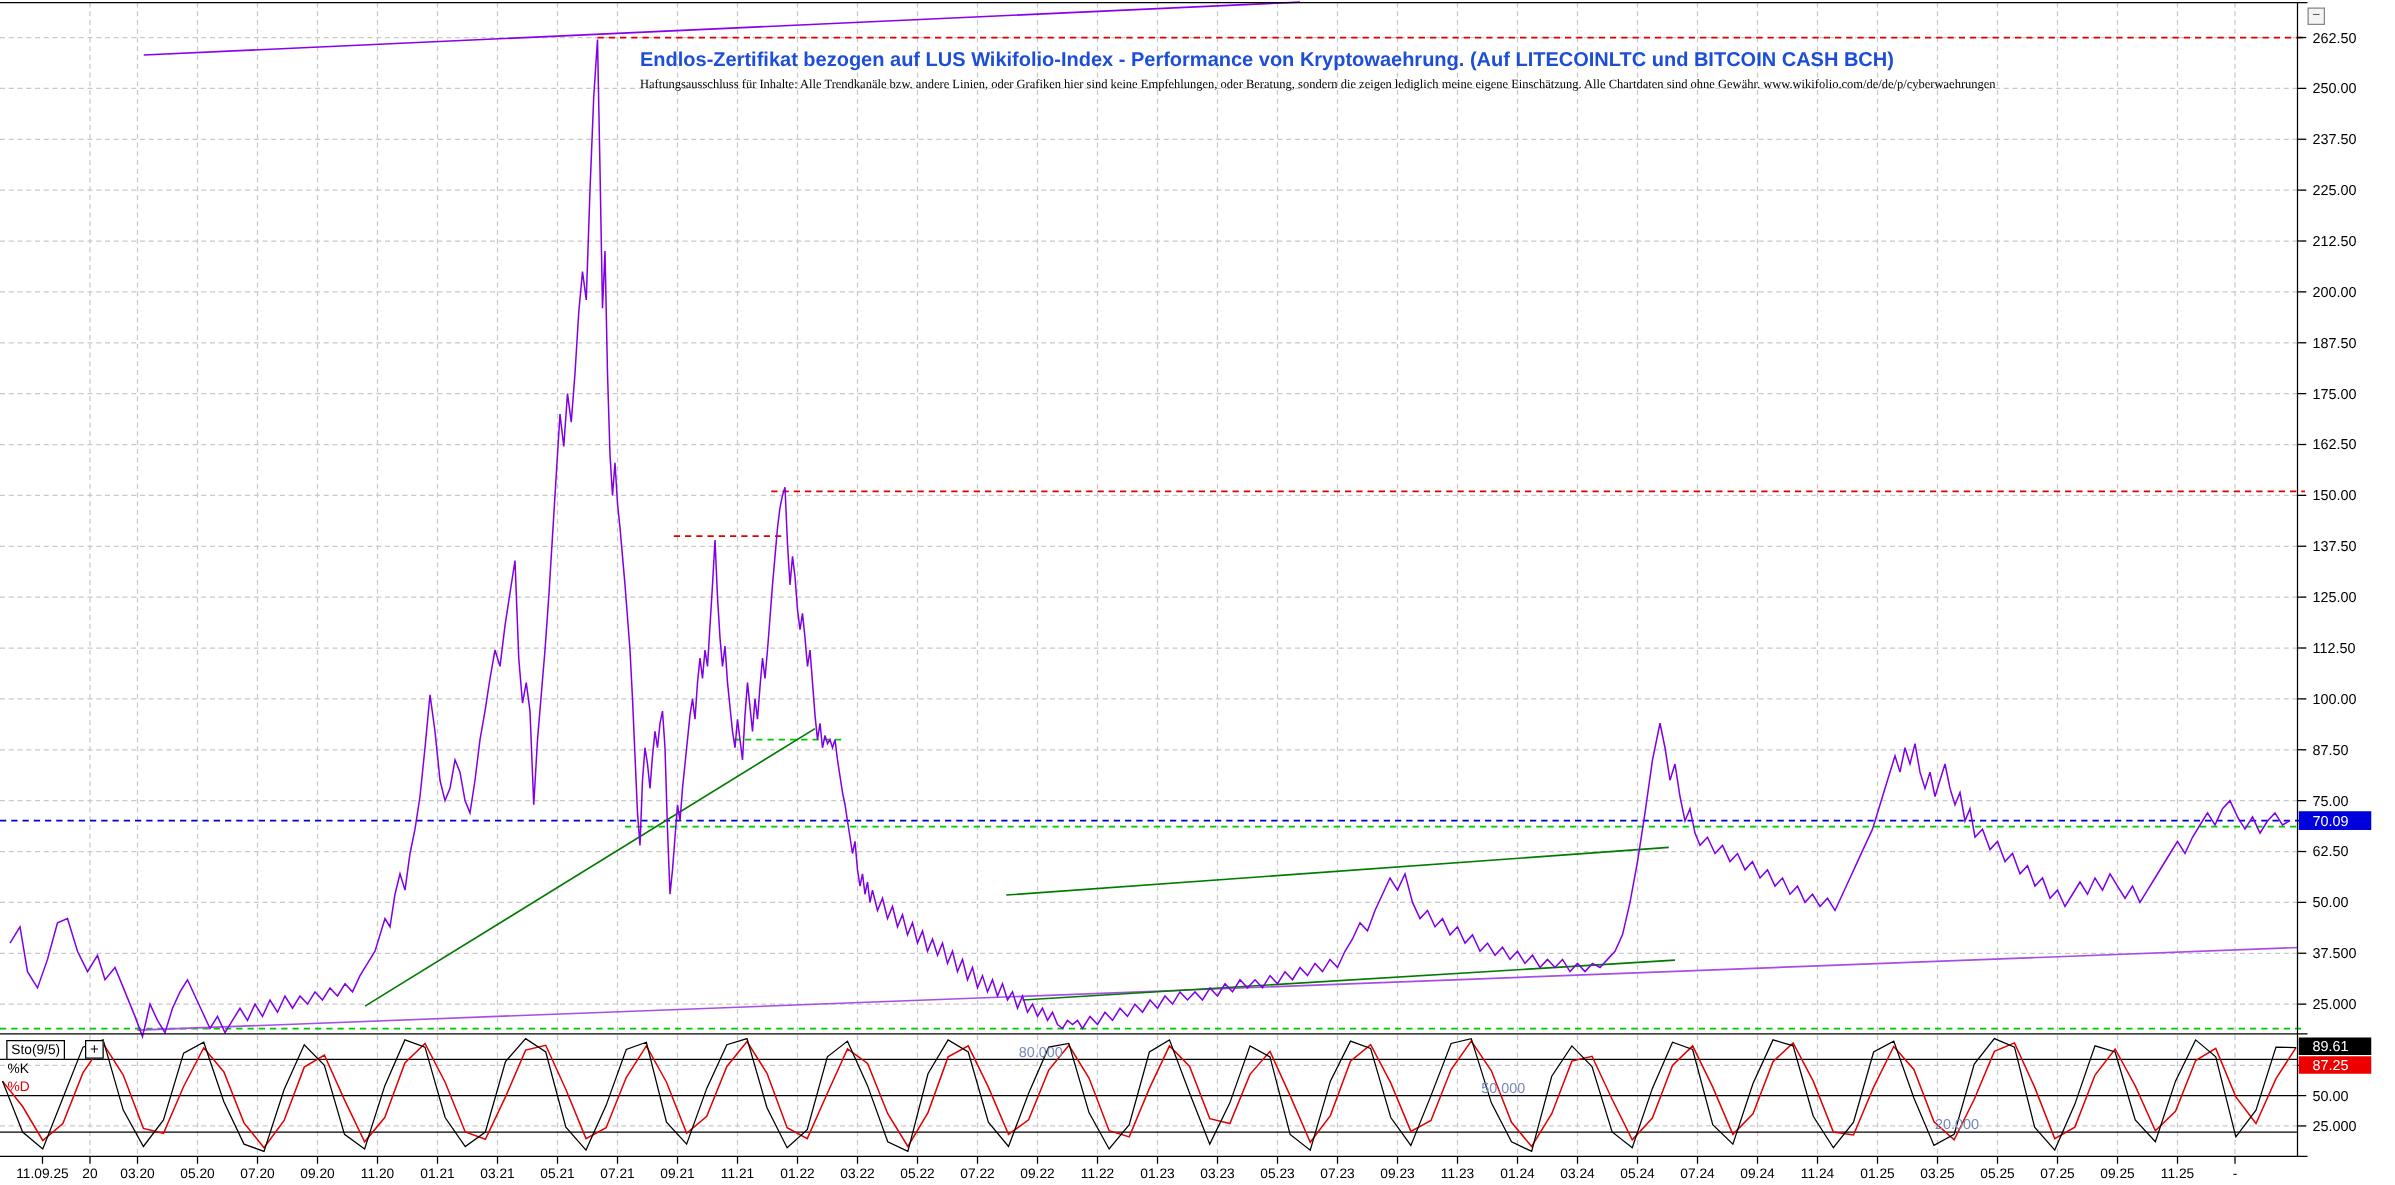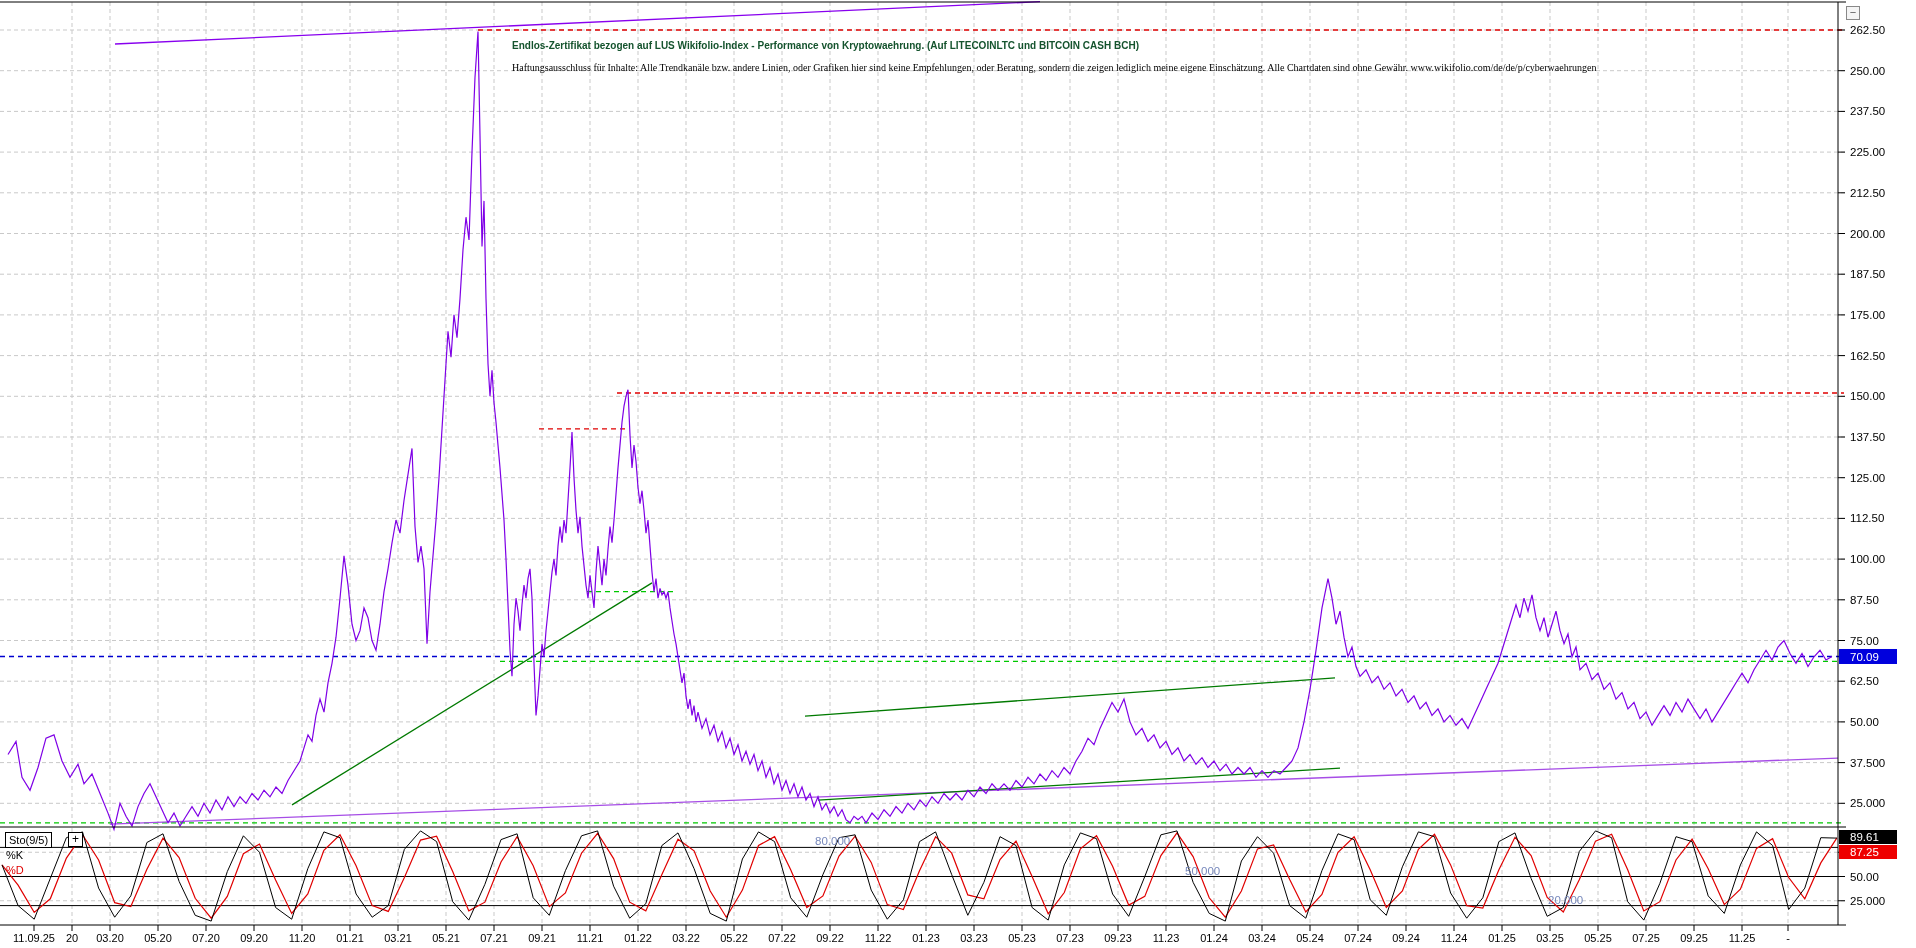--- a/index.html
+++ b/index.html
@@ -1,20 +1,20 @@
 <!DOCTYPE html>
 <html><head>
 <meta charset="utf-8">
 <style>
   html,body{margin:0;padding:0;background:#fff;}
   body{font-family:"Liberation Sans",sans-serif;}
   #stage{position:relative;width:1916px;height:948px;background:#ffffff;overflow:hidden;}
   #plot-svg{position:absolute;left:0;top:0;}
   svg text{font-family:"Liberation Sans",sans-serif;}
-  .chart-title{position:absolute;left:512px;top:40px;font-size:10px;font-weight:bold;color:#14532d;white-space:nowrap;}
+  .chart-title{position:absolute;left:512px;top:40px;font-size:16px;font-weight:bold;color:#1d4ed8;white-space:nowrap;}
   .chart-disclaimer{position:absolute;left:512px;top:62px;font-size:10px;font-family:"Liberation Serif",serif;color:#000;white-space:nowrap;}
   .sto-box{position:absolute;left:5px;top:832px;border:1px solid #000;background:#fff;font-size:11px;padding:0 3px;line-height:14px;color:#000;}
   .plus-box{position:absolute;left:68px;top:832px;border:1px solid #000;background:#fff;width:13px;height:13px;font-size:12px;line-height:13px;text-align:center;color:#000;}
   .k-label{position:absolute;left:6px;top:849px;font-size:11px;color:#000;background:transparent;}
   .d-label{position:absolute;left:6px;top:864px;font-size:11px;color:#e00000;}
   .collapse-box{position:absolute;left:1846px;top:6px;width:12px;height:12px;border:1px solid #888;color:#555;font-size:11px;line-height:11px;text-align:center;background:#f4f4f4;}
 </style>
 </head>
 <body>
 

